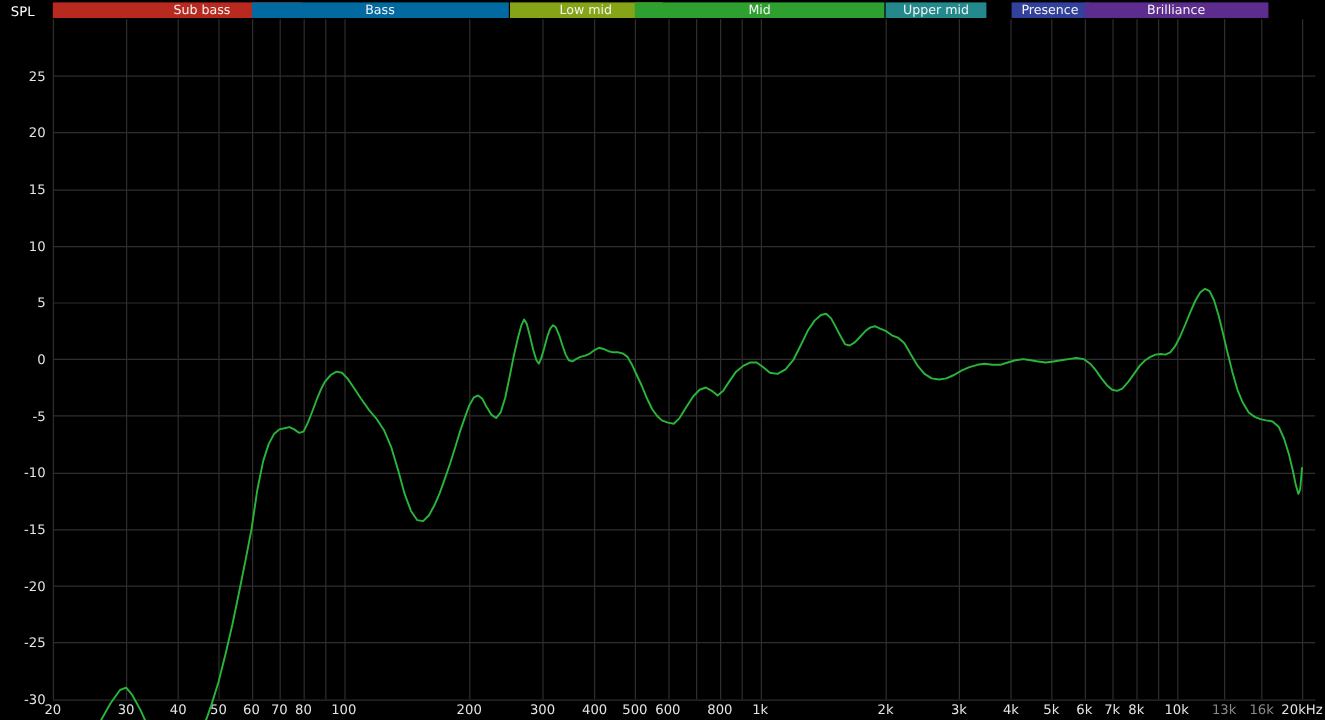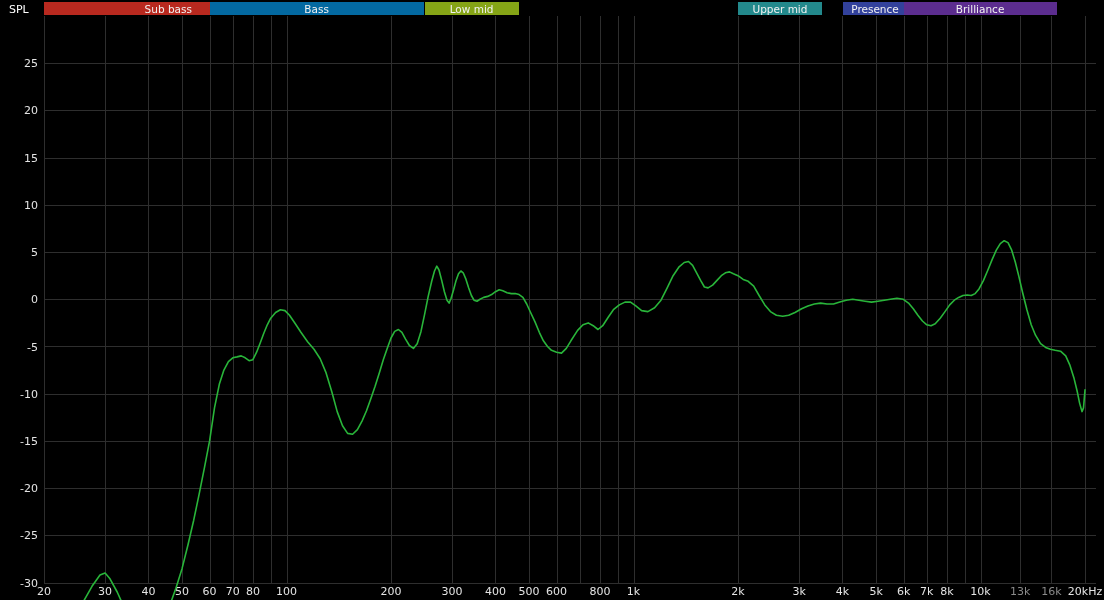--- a/index.html
+++ b/index.html
@@ -13,21 +13,22 @@
   svg text{font-family:"DejaVu Sans","Liberation Sans",sans-serif;}
 </style>
 </head>
 <body>
 
 <div class="screen" style="background: rgb(0, 0, 0);">
   <div class="spl">SPL</div>
   <div class="bands" id="bands">
       <div class="band" style="left: 44px; width: 164.6px; background: rgb(184, 41, 31); color: rgb(242, 242, 242); padding-left: 42px;">Sub bass</div>
       <div class="band" style="left: 209.6px; width: 214.1px; background: #0369a1; color: rgb(242, 242, 242);">Bass</div>
-      <div class="band" style="left: 424.6px; width: 94px; background: rgb(133, 164, 22); color: rgb(242, 242, 242);">Low mid</div>
+      <div class="band" style="left: 424.6px; width: 127px; background: rgb(133, 164, 22); color: rgb(242, 242, 242);">Low mid</div>
+      <div class="band" style="left: 529.1px; width: 207.9px; background: rgb(45, 160, 47); color: rgb(242, 242, 242);">Mid</div>
       <div class="band" style="left: 738px; width: 84px; background: rgb(35, 137, 140); color: rgb(242, 242, 242);">Upper mid</div>
       <div class="band" style="left: 842.5px; width: 65px; background: rgb(50, 65, 155); color: rgb(242, 242, 242);">Presence</div>
       <div class="band" style="left: 903.6px; width: 153px; background: rgb(92, 45, 143); color: rgb(242, 242, 242);">Brilliance</div>
     </div>
   <svg id="plot" width="1104" height="600">
       <g stroke="#2e2e2e" stroke-width="1">
         <line x1="44.5" y1="16" x2="44.5" y2="583"></line>
         <line x1="105.5" y1="16" x2="105.5" y2="583"></line>
         <line x1="148.5" y1="16" x2="148.5" y2="583"></line>
         <line x1="182.5" y1="16" x2="182.5" y2="583"></line>

